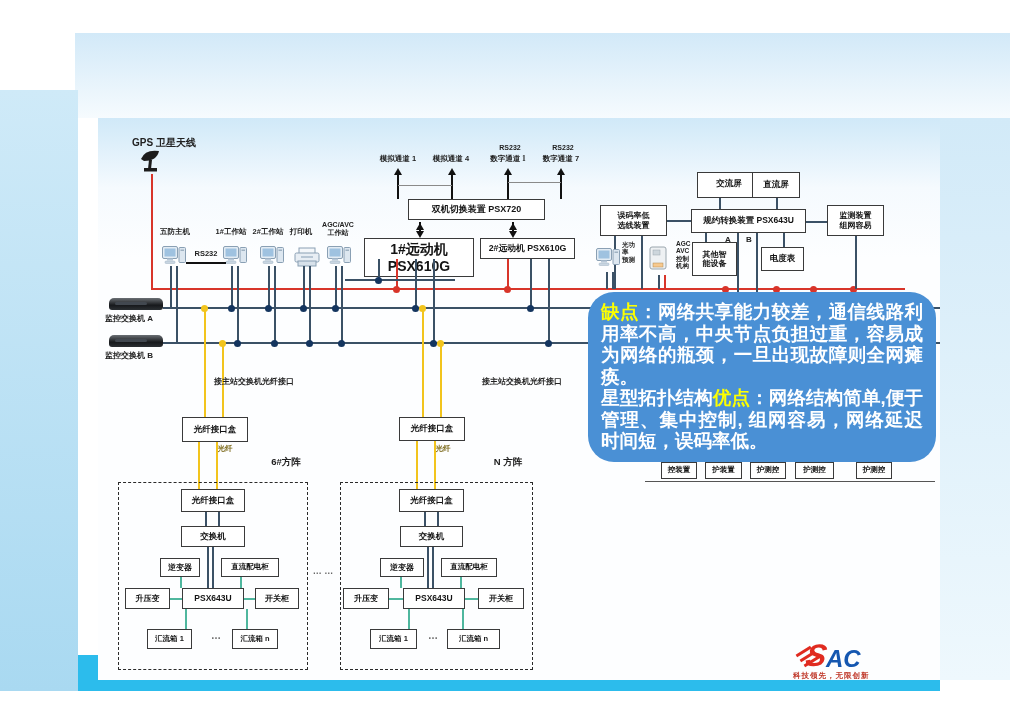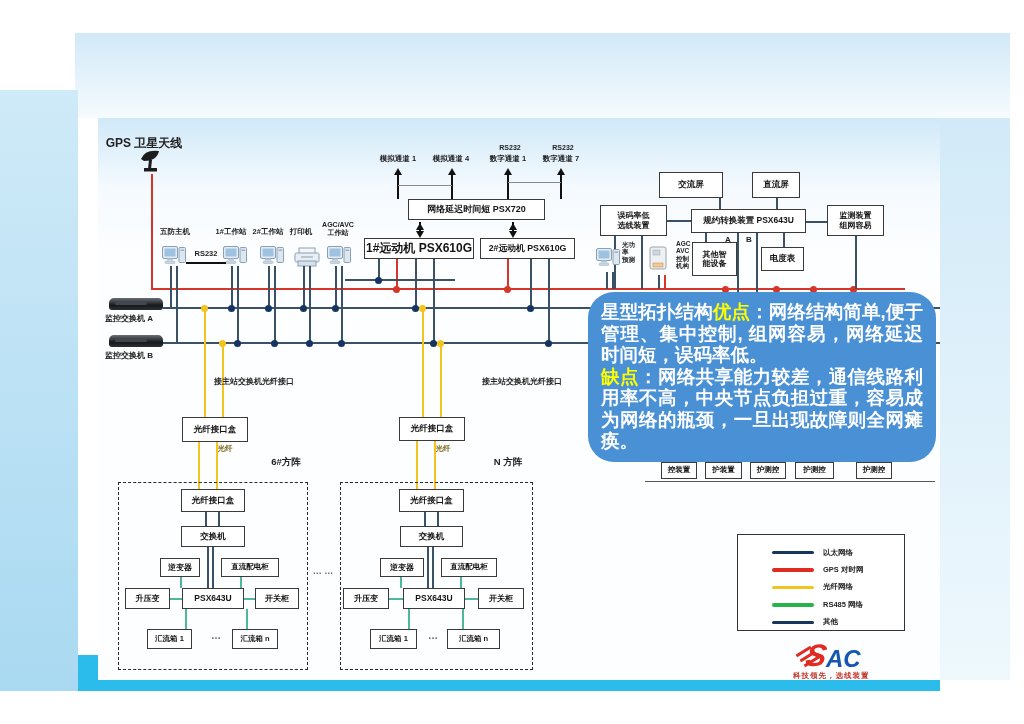--- a/index.html
+++ b/index.html
@@ -88,21 +88,21 @@
 <div class="slide">
 
   <div class="abs title-panel"></div>
   <div class="abs left-band"></div>
   <div class="abs diagram"></div>
   <div class="abs right-band"></div>
   <div class="abs cyan-block"></div>
   <div class="abs cyan-strip"></div>
 
 
-  <div class="lbl" style="left:104px;top:137px;width:80px;font-size:12px;">GPS 卫星天线</div>
+  <div class="lbl" style="left:124px;top:137px;width:80px;font-size:10px;">GPS 卫星天线</div>
   <svg class="icon" style="left:138px;top:148px;width:26px;height:26px;">
       <use href="#dish"></use>
     </svg>
   <i class="vl red" style="left:151px;top:174px;height:114px;"></i>
   <i class="hl red" style="left:151px;top:288px;width:754px;"></i>
 
   <div class="lbl" style="left:152px;top:228px;width:46px;font-size:7.5px;">五防主机</div>
   <div class="lbl" style="left:210px;top:228px;width:42px;font-size:7.5px;">1#工作站</div>
   <div class="lbl" style="left:247px;top:228px;width:42px;font-size:7.5px;">2#工作站</div>
   <div class="lbl" style="left:284px;top:228px;width:34px;font-size:7.5px;">打印机</div>
@@ -136,41 +136,41 @@
   <i class="vl" style="left:274px;top:266px;height:76px;"></i>
   <i class="vl" style="left:303px;top:266px;height:41px;"></i>
   <i class="vl" style="left:309px;top:266px;height:76px;"></i>
   <i class="vl" style="left:335px;top:266px;height:41px;"></i>
   <i class="vl" style="left:341px;top:266px;height:76px;"></i>
 
   <div class="lbl" style="left:496px;top:144px;width:28px;font-size:7px;">RS232</div>
   <div class="lbl" style="left:549px;top:144px;width:28px;font-size:7px;">RS232</div>
   <div class="lbl" style="left:372px;top:155px;width:52px;font-size:7.5px;">模拟通道 1</div>
   <div class="lbl" style="left:425px;top:155px;width:52px;font-size:7.5px;">模拟通道 4</div>
-  <div class="lbl" style="left:482px;top:155px;width:52px;font-size:7.5px;">数字通道 1</div>
+  <div class="lbl" style="left:482px;top:155px;width:52px;font-size:7.5px;font-family:Liberation Serif, serif;">数字通道 1</div>
   <div class="lbl" style="left:535px;top:155px;width:52px;font-size:7.5px;">数字通道 7</div>
   <i class="vl blk" style="left:397px;top:170px;height:29px;width:2px;"></i>
   <i class="tri-up" style="left:394px;top:164px;"></i>
   <i class="vl blk" style="left:451px;top:170px;height:29px;width:2px;"></i>
   <i class="tri-up" style="left:448px;top:164px;"></i>
   <i class="vl blk" style="left:507px;top:170px;height:29px;width:2px;"></i>
   <i class="tri-up" style="left:504px;top:164px;"></i>
   <i class="vl blk" style="left:560px;top:170px;height:29px;width:2px;"></i>
   <i class="tri-up" style="left:557px;top:164px;"></i>
   <i class="hl" style="left:398px;top:185px;width:54px;height:1px;background:#8a8a8a;"></i>
   <i class="hl" style="left:508px;top:182px;width:53px;height:1px;background:#8a8a8a;"></i>
 
-  <div class="box thick" style="left:408px;top:199px;width:137px;height:21px;font-size:9px;">网络延迟时间短 PSX720</div>
+  <div class="box thick" style="left:408px;top:199px;width:137px;height:21px;font-size:9px;">双机切换装置 PSX720</div>
   <i class="vl blk" style="left:419px;top:222px;height:14px;width:2px;"></i>
   <i class="tri-up" style="left:416px;top:219px;"></i>
   <i class="tri-down" style="left:416px;top:231px;"></i>
   <i class="vl blk" style="left:512px;top:222px;height:14px;width:2px;"></i>
   <i class="tri-up" style="left:509px;top:219px;"></i>
   <i class="tri-down" style="left:509px;top:231px;"></i>
-  <div class="box thick" style="left:364px;top:238px;width:110px;height:21px;font-size:12px;">1#远动机 PSX610G</div>
+  <div class="box thick" style="left:364px;top:238px;width:110px;height:39px;font-size:14px;">1#远动机 PSX610G</div>
   <div class="box thick" style="left:480px;top:238px;width:95px;height:21px;font-size:8.8px;">2#远动机 PSX610G</div>
 
   <i class="vl red" style="left:396px;top:259px;height:29px;"></i>
   <i class="vl" style="left:415px;top:259px;height:48px;"></i>
   <i class="vl" style="left:433px;top:259px;height:83px;"></i>
   <i class="vl red" style="left:507px;top:259px;height:29px;"></i>
   <i class="vl" style="left:530px;top:259px;height:48px;"></i>
   <i class="vl" style="left:548px;top:259px;height:83px;"></i>
   <i class="hl" style="left:345px;top:279px;width:110px;"></i>
   <i class="vl" style="left:378px;top:259px;height:20px;"></i>
@@ -262,21 +262,21 @@
   <div class="box" style="left:403px;top:588px;width:62px;height:21px;">PSX643U</div>
   <div class="box" style="left:478px;top:588px;width:46px;height:21px;font-size:8px;">开关柜</div>
   <i class="hl grn" style="left:389px;top:598px;width:14px;"></i>
   <i class="hl grn" style="left:465px;top:598px;width:13px;"></i>
   <i class="vl grn" style="left:408px;top:609px;height:21px;"></i>
   <i class="vl grn" style="left:462px;top:609px;height:21px;"></i>
   <div class="box" style="left:370px;top:629px;width:47px;height:20px;font-size:7.5px;">汇流箱 1</div>
   <div class="lbl" style="left:420px;top:630px;width:26px;font-size:10px;color:#666;">…</div>
   <div class="box" style="left:447px;top:629px;width:53px;height:20px;font-size:7.5px;">汇流箱 n</div>
 
-  <div class="box" style="left:659px;top:172px;width:64px;height:26px;">交流屏</div>
+  <div class="box" style="left:697px;top:172px;width:64px;height:26px;font-family:Liberation Mono, monospace;">交流屏</div>
   <div class="box" style="left:752px;top:172px;width:48px;height:26px;">直流屏</div>
   <i class="vl" style="left:719px;top:198px;height:12px;"></i>
   <i class="vl" style="left:776px;top:198px;height:12px;"></i>
   <div class="box" style="left:600px;top:205px;width:67px;height:31px;font-size:8px;">
     <span>误码率低</span>
     <span>选线装置</span>
   </div>
   <i class="hl" style="left:667px;top:220px;width:25px;"></i>
   <div class="box" style="left:691px;top:209px;width:115px;height:24px;">规约转换装置 PSX643U</div>
   <i class="hl" style="left:806px;top:221px;width:22px;"></i>
@@ -322,47 +322,25 @@
   <i class="vl red" style="left:664px;top:275px;height:14px;"></i>
 
   <div class="box" style="left:661px;top:462px;width:36px;height:17px;font-size:7.5px;">控装置</div>
   <div class="box" style="left:705px;top:462px;width:37px;height:17px;font-size:7.5px;">护装置</div>
   <div class="box" style="left:750px;top:462px;width:36px;height:17px;font-size:7.5px;">护测控</div>
   <div class="box" style="left:795px;top:462px;width:39px;height:17px;font-size:7.5px;">护测控</div>
   <div class="box" style="left:856px;top:462px;width:36px;height:17px;font-size:7.5px;">护测控</div>
   <i class="hl" style="left:645px;top:481px;width:290px;height:1px;background:#555;"></i>
 
   <div class="callout">
+    <div><span class="ytx">缺点</span><span>：网络共享能力较差，通信线路利用率不高，中央节点负担过重，容易成为网络的瓶颈，一旦出现故障则全网瘫痪。</span></div>
     <div><span>星型拓扑结构</span><span class="ytx">优点</span><span>：网络结构简单,便于管理、集中控制, 组网容易，网络延迟时间短，误码率低。</span></div>
-    <div><span class="ytx">缺点</span><span>：网络共享能力较差，通信线路利用率不高，中央节点负担过重，容易成为网络的瓶颈，一旦出现故障则全网瘫痪。</span></div>
-  </div>
-
-  <div class="legend">
-    <div class="leg-row">
-        <i class="leg-line lg0"></i>
-        <span class="leg-lbl">以太网络</span>
-      </div>
-    <div class="leg-row">
-        <i class="leg-line lg1"></i>
-        <span class="leg-lbl">GPS 对时网</span>
-      </div>
-    <div class="leg-row">
-        <i class="leg-line lg2"></i>
-        <span class="leg-lbl">光纤网络</span>
-      </div>
-    <div class="leg-row">
-        <i class="leg-line lg3"></i>
-        <span class="leg-lbl">RS485 网络</span>
-      </div>
-    <div class="leg-row">
-        <i class="leg-line lg4"></i>
-        <span class="leg-lbl">其他</span>
-      </div>
-  </div>
+  </div>
+
 
   <i class="sac-stripe" style="left:795px;top:650px;"></i>
   <i class="sac-stripe" style="left:799px;top:655px;"></i>
   <i class="sac-stripe" style="left:803px;top:660px;"></i>
   <span class="sac-s">S</span>
   <span class="sac-ac">AC</span>
-  <div class="tagline">科技领先，选线装置</div>
+  <div class="tagline">科技领先，无限创新</div>
 
 </div>
 
 </body></html>

